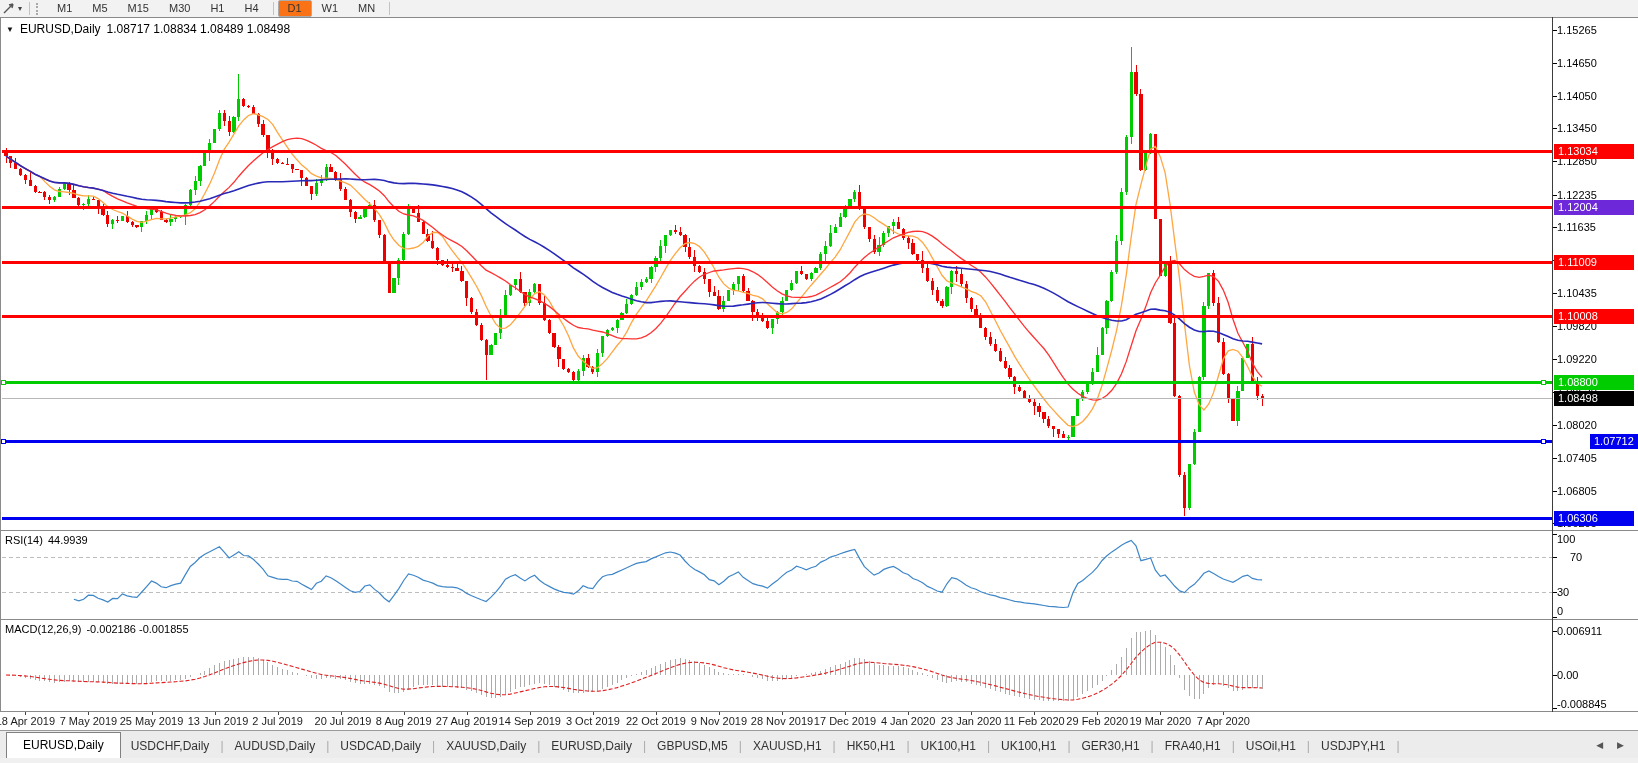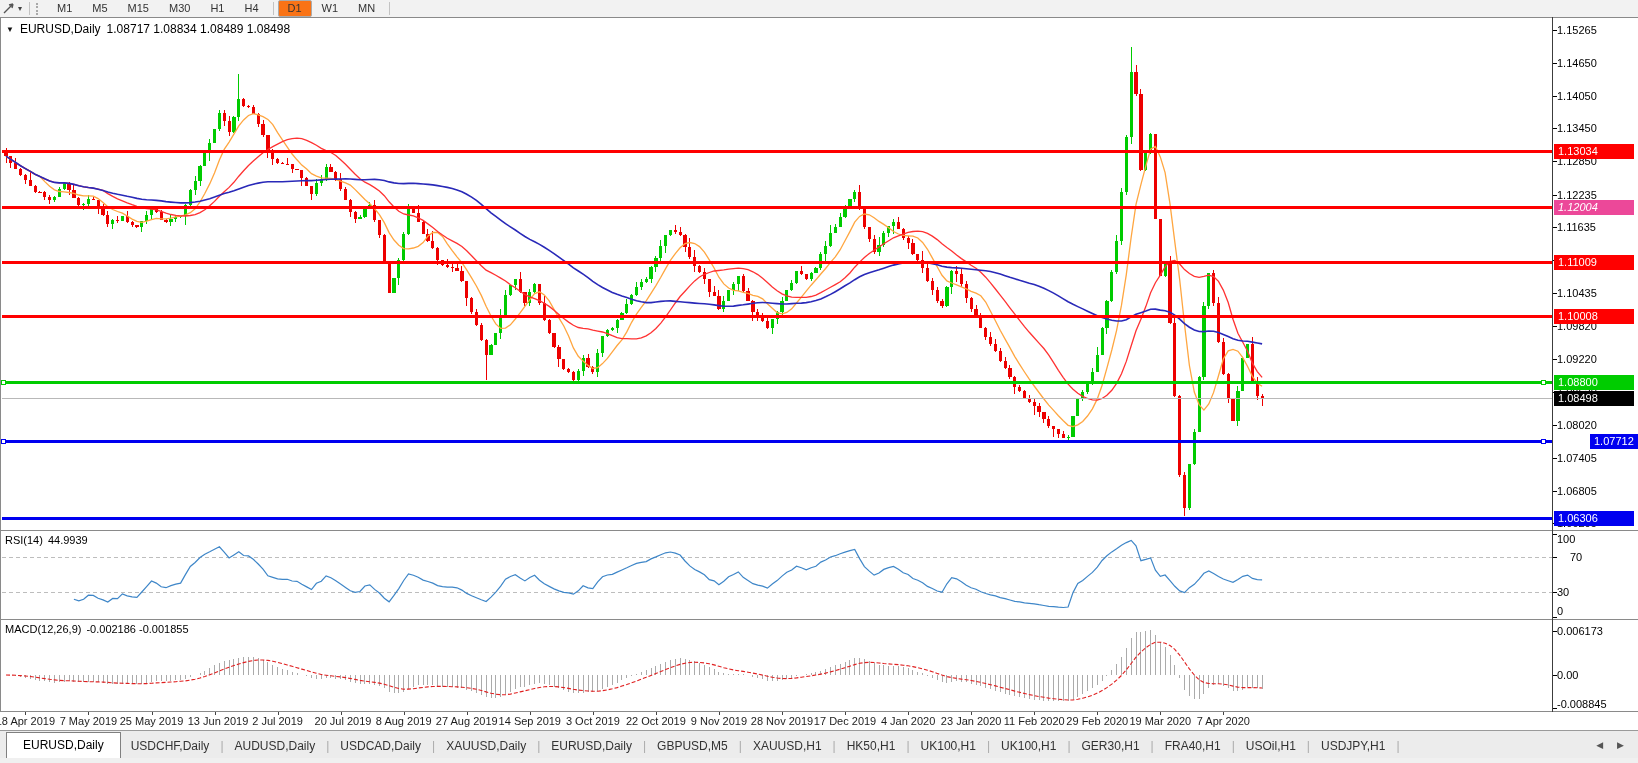--- a/index.html
+++ b/index.html
@@ -939,25 +939,25 @@
         <div class="axis-label" style="top: 336.104px;">1.09220</div>
         <div class="axis-label" style="top: 368.819px;">1.08620</div>
         <div class="axis-label" style="top: 401.534px;">1.08020</div>
         <div class="axis-label" style="top: 435.067px;">1.07405</div>
         <div class="axis-label" style="top: 467.781px;">1.06805</div>
         <div class="axis-label" style="top: 500.497px;">1.06205</div>
         <div class="axis-label" style="top: 516px;">100</div>
         <div class="axis-label" style="top: 534.3px; margin-left: 13px;">70</div>
         <div class="axis-label" style="top: 568.7px;">30</div>
         <div class="axis-label" style="top: 588px;">0</div>
-        <div class="axis-label" style="top: 608.293px;">0.006173</div>
+        <div class="axis-label" style="top: 608.293px;">0.006911</div>
         <div class="axis-label" style="top: 651.5px;">0.00</div>
         <div class="axis-label" style="top: 681px;">-0.008845</div>
         <div class="price-flag" style="top: 127.145px; background: rgb(255, 0, 0);">1.13034</div>
-        <div class="price-flag" style="top: 183.306px; background: #ec4899; font-style: italic;">1.12004</div>
+        <div class="price-flag" style="top: 183.306px; background: #6d28d9;">1.12004</div>
         <div class="price-flag" style="top: 237.558px; background: rgb(255, 0, 0);">1.11009</div>
         <div class="price-flag" style="top: 292.138px; background: rgb(255, 0, 0);">1.10008</div>
         <div class="price-flag" style="top: 358.004px; background: rgb(0, 204, 0);">1.08800</div>
         <div class="line-handle" style="left: 1541px; top: 363.004px; border: 1px solid rgb(0, 204, 0);"></div>
         <div class="line-handle" style="left: 1px; top: 363.004px; border: 1px solid rgb(0, 204, 0);"></div>
         <div class="price-flag" style="top: 417.327px; background: rgb(0, 0, 240); margin-left: 36px;">1.07712</div>
         <div class="line-handle" style="left: 1541px; top: 422.327px; border: 1px solid rgb(0, 0, 240);"></div>
         <div class="line-handle" style="left: 1px; top: 422.327px; border: 1px solid rgb(0, 0, 240);"></div>
         <div class="price-flag" style="top: 493.989px; background: rgb(0, 0, 240);">1.06306</div>
         <div class="price-flag" style="top: 374.471px; background: rgb(0, 0, 0);">1.08498</div>

